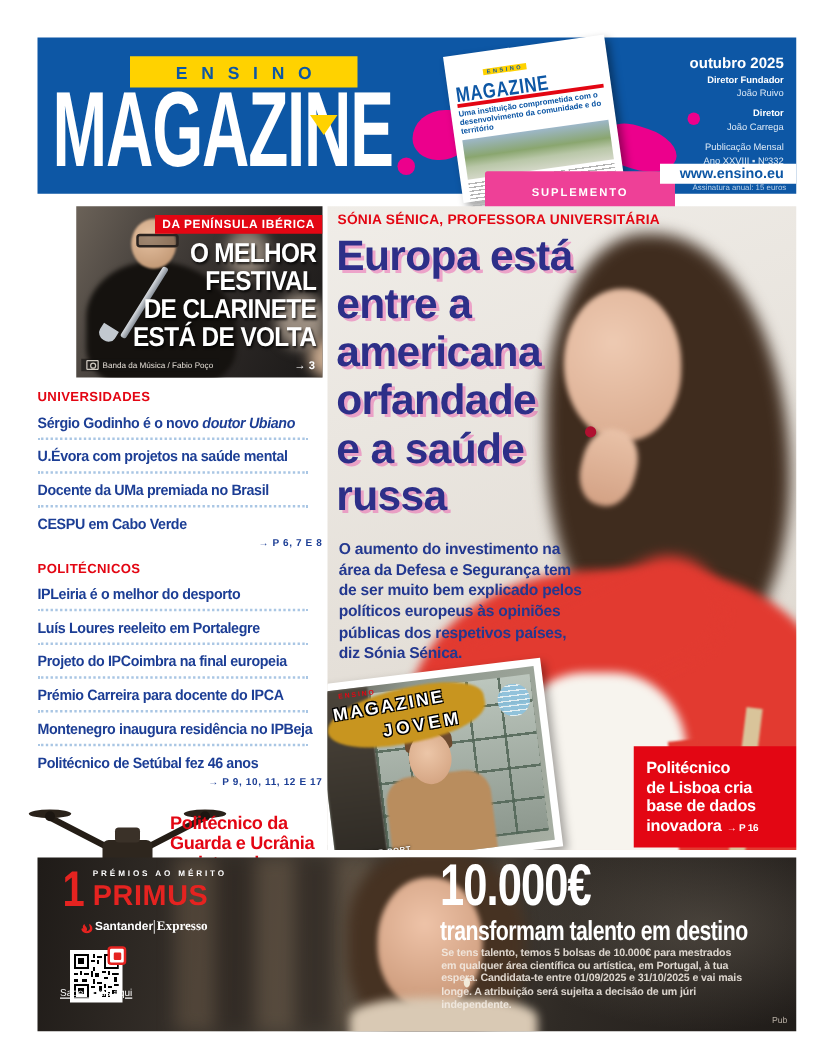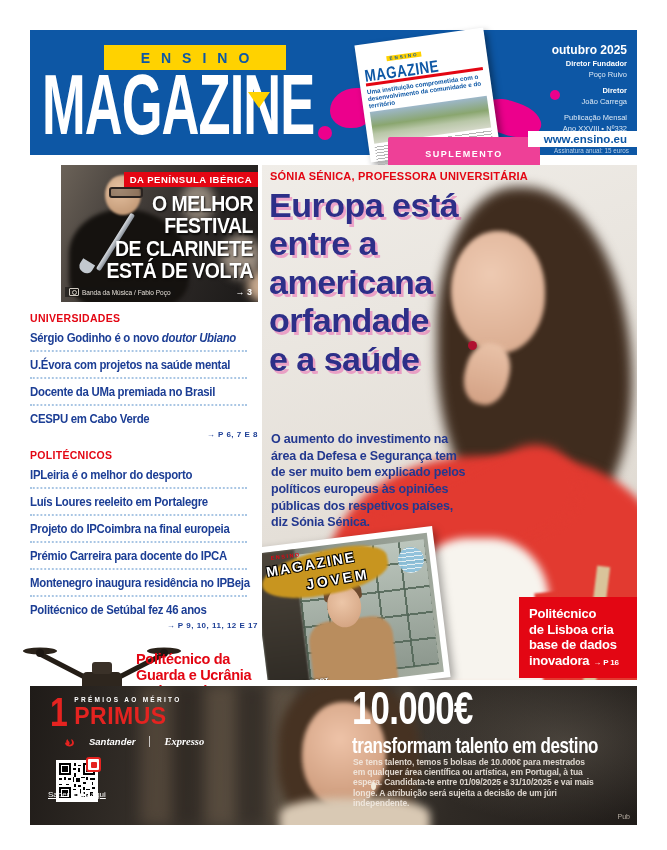--- a/index.html
+++ b/index.html
@@ -141,21 +141,21 @@
   .jovem-brand{position:absolute;left:16px;top:2px;color:#e30613;font-weight:bold;font-size:5.5px;letter-spacing:1.5px;}
   .jovem-l1{position:absolute;left:10px;top:8px;color:#fff;font-weight:bold;font-size:14px;letter-spacing:2px;
       transform:rotate(-3deg);text-shadow:1px 1px 0 #000,-1px 1px 0 #000,1px -1px 0 #000,-1px -1px 0 #000;}
   .jovem-l2{position:absolute;left:48px;top:26px;color:#fff;font-weight:bold;font-size:14px;letter-spacing:3px;
       transform:rotate(-3deg);text-shadow:1px 1px 0 #000,-1px 1px 0 #000,1px -1px 0 #000,-1px -1px 0 #000;}
   .jovem-sticker{position:absolute;right:6px;top:12px;width:26px;height:26px;border-radius:50%;background:#8fc3de;
       opacity:.92;background-image:repeating-linear-gradient(0deg,rgba(255,255,255,.8) 0 1px,transparent 1px 4px);}
   .jovem-caption{position:absolute;left:4px;bottom:3px;color:#fff;font-weight:bold;font-size:6px;
       letter-spacing:.6px;text-shadow:0 0 2px #000;}
 
-  .lisboa-box{position:absolute;right:0;top:432px;width:118px;background:#e30613;color:#fff;
+  .lisboa-box{position:absolute;right:0;top:432px;width:130px;background:#e30613;color:#fff;
       padding:9px 10px 10px;box-sizing:border-box;}
   .lisboa-box .line{display:block;font-weight:bold;font-size:13px;line-height:1.2;letter-spacing:-.2px;}
   .lisboa-ref{font-size:8px;font-weight:bold;margin-left:4px;}
 
   
   .ad{position:absolute;left:30px;top:686px;width:607px;height:139px;overflow:hidden;
       background:linear-gradient(100deg,#1f1b18 0%,#37312b 24%,#4b443b 46%,#2f2a25 70%,#201c19 100%);}
   .ad-shelf{position:absolute;left:110px;top:0;width:270px;height:139px;
       background:repeating-linear-gradient(90deg,rgba(130,108,84,.35) 0 32px,rgba(42,34,28,.45) 32px 64px);
       filter:blur(7px);}
@@ -167,21 +167,21 @@
       background:radial-gradient(circle at 45% 35%,#eec3a8,#c38f6e);filter:blur(2px);}
   .ad-shoulder{position:absolute;left:250px;top:112px;width:150px;height:40px;background:#d9c9b4;
       border-radius:40% 40% 0 0;filter:blur(4px);}
   .earring{position:absolute;left:341px;top:96px;width:5px;height:8px;border-radius:50%;background:#f2ead9;}
 
   .primus{position:absolute;left:20px;top:10px;display:flex;align-items:flex-start;}
   .numeral-one{color:#e52320;font-size:40px;font-weight:bold;line-height:.82;margin-right:2px;
       transform:scaleX(.8);transform-origin:left top;}
   .primus-kicker{font-size:6.5px;letter-spacing:2.3px;color:#fff;font-weight:bold;}
   .primus-name{font-size:23px;font-weight:bold;color:#e52320;letter-spacing:.5px;line-height:1;margin-top:2px;}
-  .sponsors{position:absolute;left:34px;top:50px;display:flex;align-items:center;gap:14px;color:#fff;font-style:italic;}
+  .sponsors{position:absolute;left:34px;top:50px;display:flex;align-items:center;gap:1px;color:#fff;}
   .santander-label{font-size:9.5px;font-weight:bold;}
   .sponsor-divider{width:1px;height:11px;background:rgba(255,255,255,.7);}
   .expresso-label{font-family:"Liberation Serif",serif;font-weight:bold;font-size:10.5px;}
   .qr{position:absolute;left:26px;top:74px;width:42px;height:42px;background:#fff;padding:3px;box-sizing:border-box;}
   .qr-logo{position:absolute;right:-3px;top:-3px;width:11px;height:11px;background:#fff;
       border:2.5px solid #e52320;border-radius:3px;}
   .qr-logo::after{content:"";position:absolute;left:2.5px;top:2.5px;width:6px;height:6px;background:#e52320;border-radius:1px;}
   .qr-caption{position:absolute;left:18px;top:104px;color:#fff;font-size:8px;text-decoration:underline;}
 
   .ad-amount{position:absolute;left:322px;top:0px;color:#fff;font-weight:bold;font-size:47px;line-height:.95;
@@ -223,21 +223,21 @@
         <div class="mini-col"></div>
         <div class="mini-col"></div>
         <div class="mini-col"></div>
       </div>
     </div>
     <div class="suplemento-banner">SUPLEMENTO</div>
 
     <div class="pub-info">
       <div class="issue-date">outubro 2025</div>
       <div class="info-bold">Diretor Fundador</div>
-      <div class="info-reg">Poço Ruivo</div>
+      <div class="info-reg">João Ruivo</div>
       <div class="info-gap"></div>
       <div class="info-bold">Diretor</div>
       <div class="info-reg">João Carrega</div>
       <div class="info-gap"></div>
       <div class="info-reg">Publicação Mensal</div>
       <div class="info-reg">Ano XXVIII ▪ Nº332</div>
       <div class="info-reg">Distribuição Gratuita</div>
     </div>
     <div class="website-box">www.ensino.eu</div>
     <div class="subscription">Assinatura anual: 15 euros</div>
@@ -331,20 +331,21 @@
     <div class="chair-leg"></div>
     <div class="stripe-leg"></div>
 
     <div class="hero-kicker">SÓNIA SÉNICA, PROFESSORA UNIVERSITÁRIA</div>
     <div class="hero-headline">
       <span>Europa está</span>
       <span>entre a</span>
       <span>americana</span>
       <span>orfandade</span>
       <span>e a saúde</span>
+      <span>russa</span>
     </div>
     <div class="hero-lead">O aumento do investimento na área da Defesa e Segurança tem de ser muito bem explicado pelos políticos europeus às opiniões públicas dos respetivos países, diz Sónia Sénica.</div>
     <div class="hero-ref">→ P4 E 5</div>
 
     <div class="jovem">
       <div class="jovem-photo">
         <div class="jovem-window"></div>
         <div class="jovem-machine"></div>
         <div class="man-jacket"></div>
         <div class="man-hair"></div>

